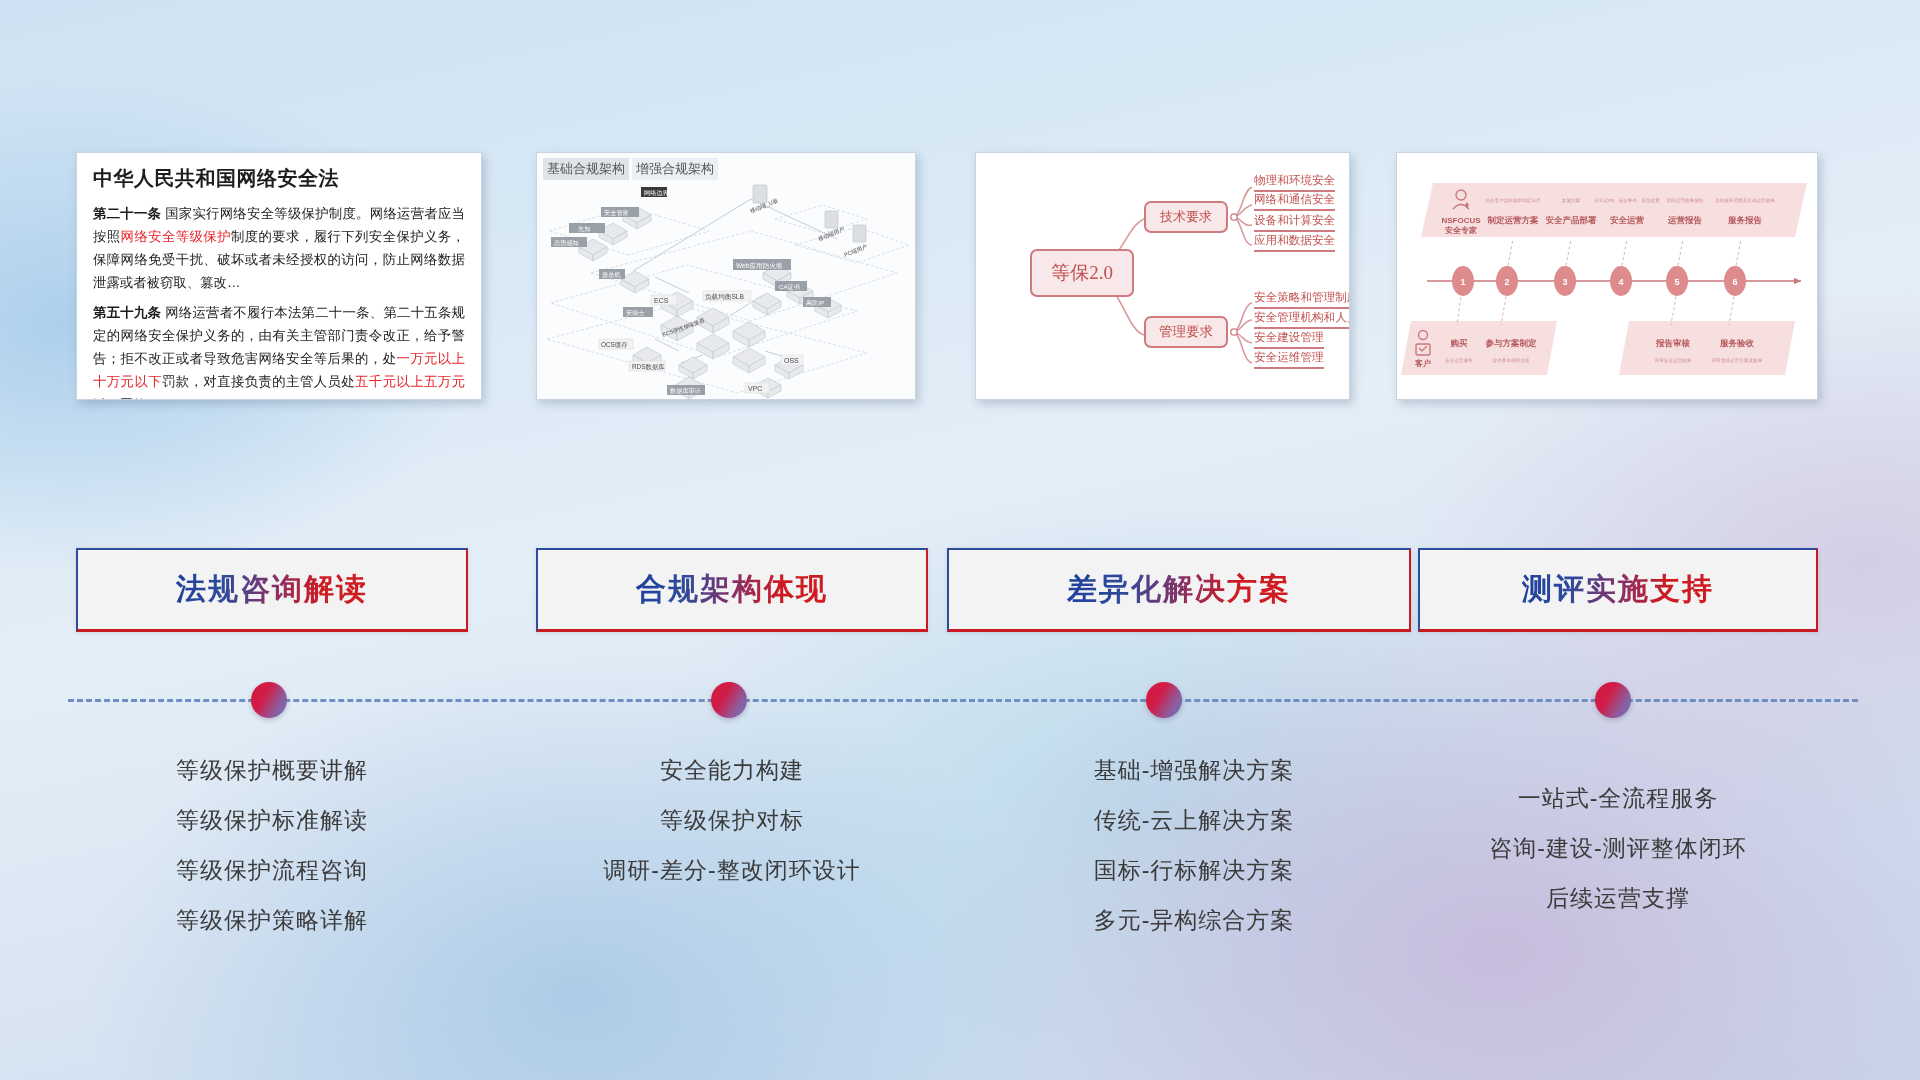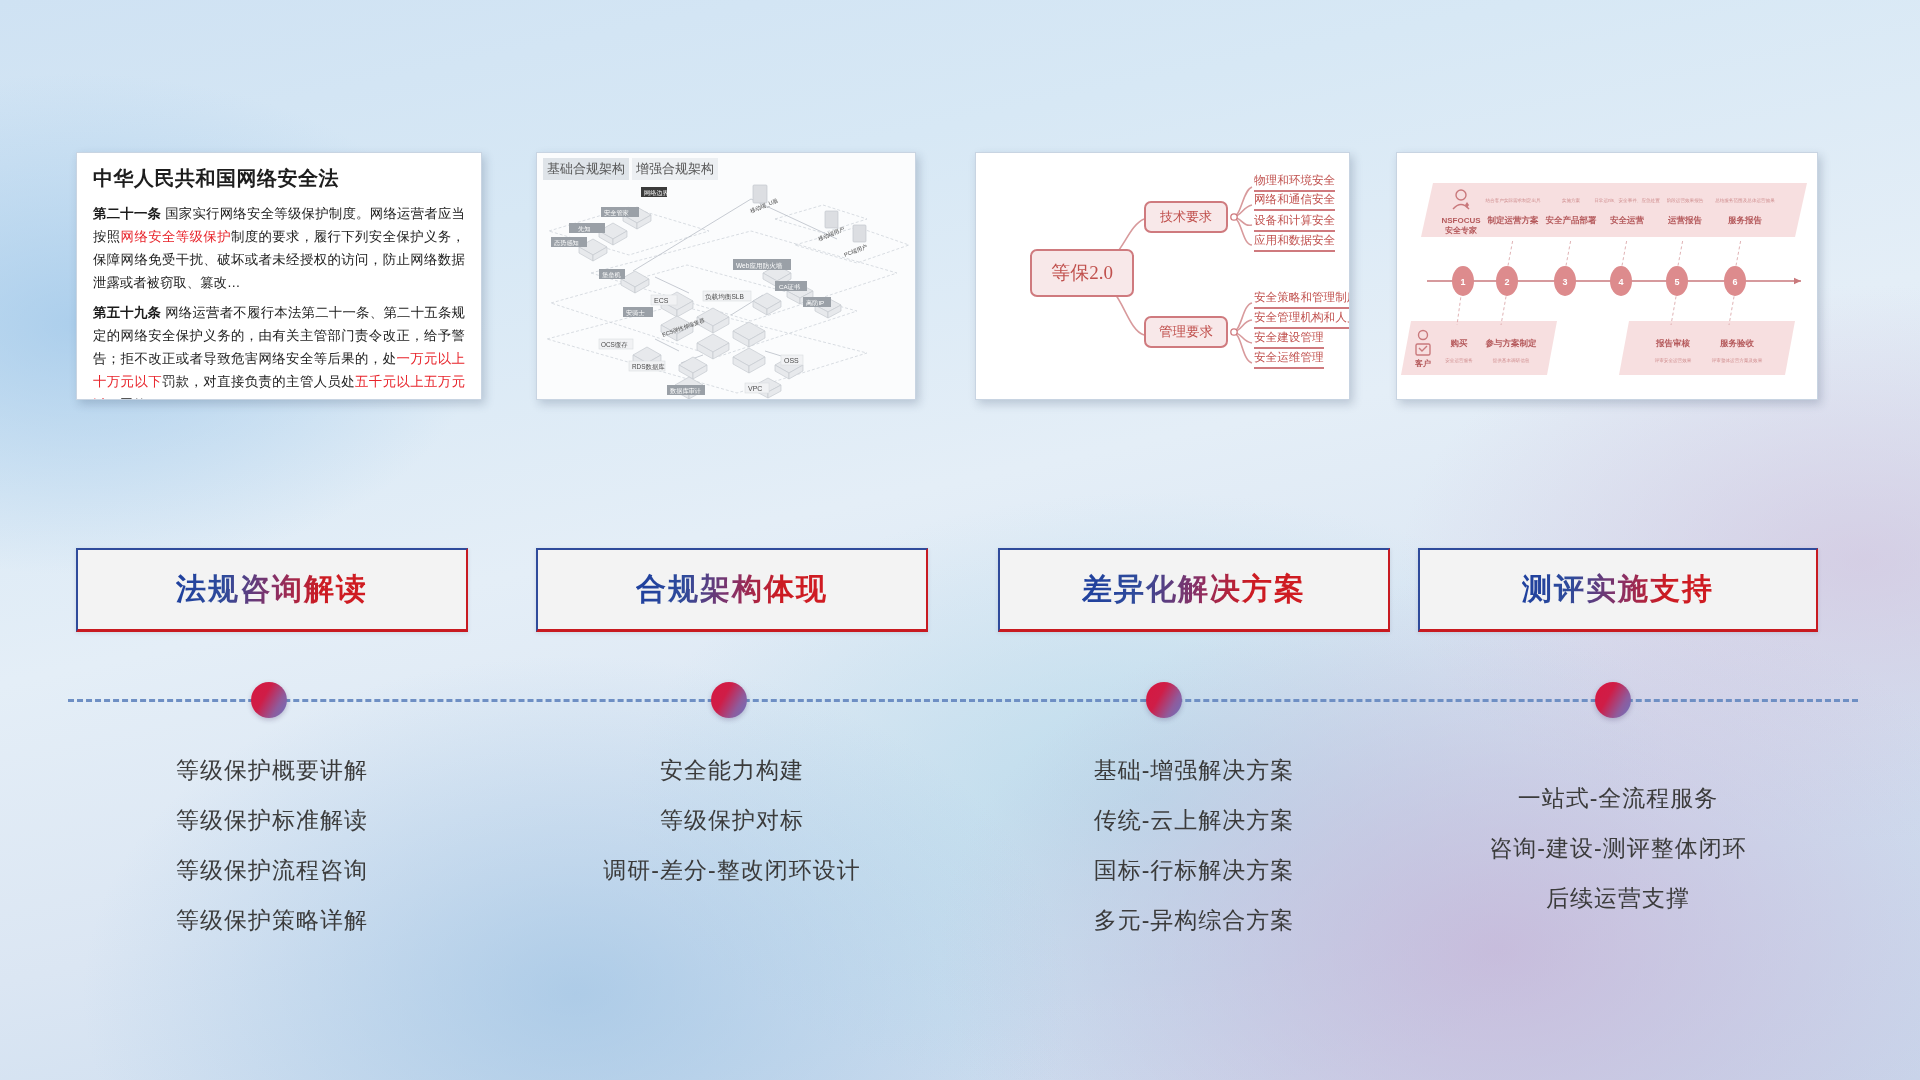--- a/index.html
+++ b/index.html
@@ -76,21 +76,21 @@
     display:flex; align-items:center; justify-content:center;
     box-shadow:0 1px 4px rgba(40,60,90,.12);
   }
   .title-text {
     font-size:30px; font-weight:bold; letter-spacing:2px;
     background:linear-gradient(100deg,#1d3f9e 0%,#2f4b9b 26%,#8b2f63 52%,#cc1b22 74%,#d01c22 100%);
     -webkit-background-clip:text; background-clip:text; color:transparent;
   }
   .tb-1 { left:76px;   width:392px; }
   .tb-2 { left:536px;  width:392px; }
-  .tb-3 { left:998px;  width:392px; }
+  .tb-3 { left:947px;  width:464px; }
   .tb-4 { left:1418px; width:400px;text-align:center; }
 
   
   .timeline { position:absolute; left:0; top:660px; width:1920px; height:80px; }
   .tl-line {
     position:absolute; left:68px; top:39px; width:1790px; height:0;
     border-top:3px dashed #6e8fc4;
   }
   .tl-dot {
     position:absolute; top:22px; width:36px; height:36px; border-radius:50%;

